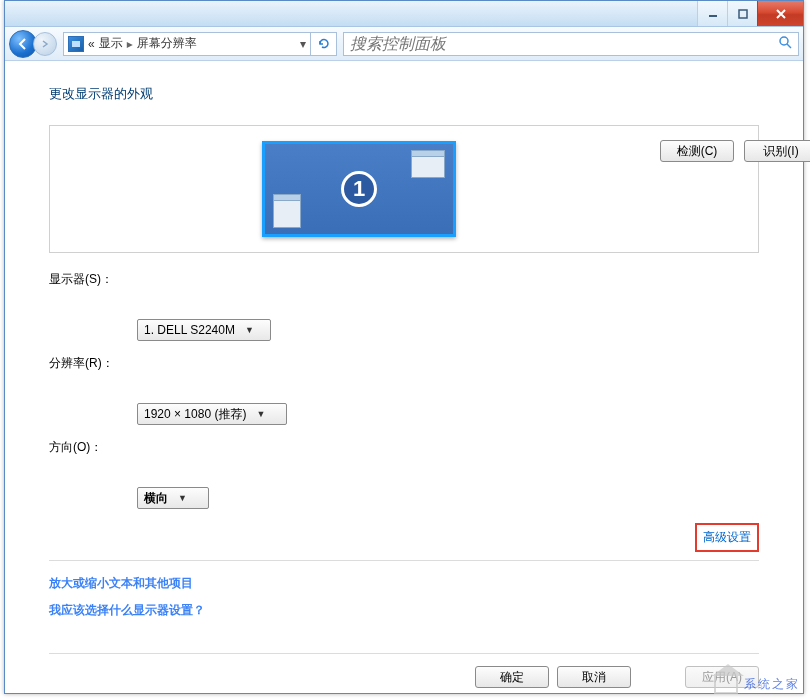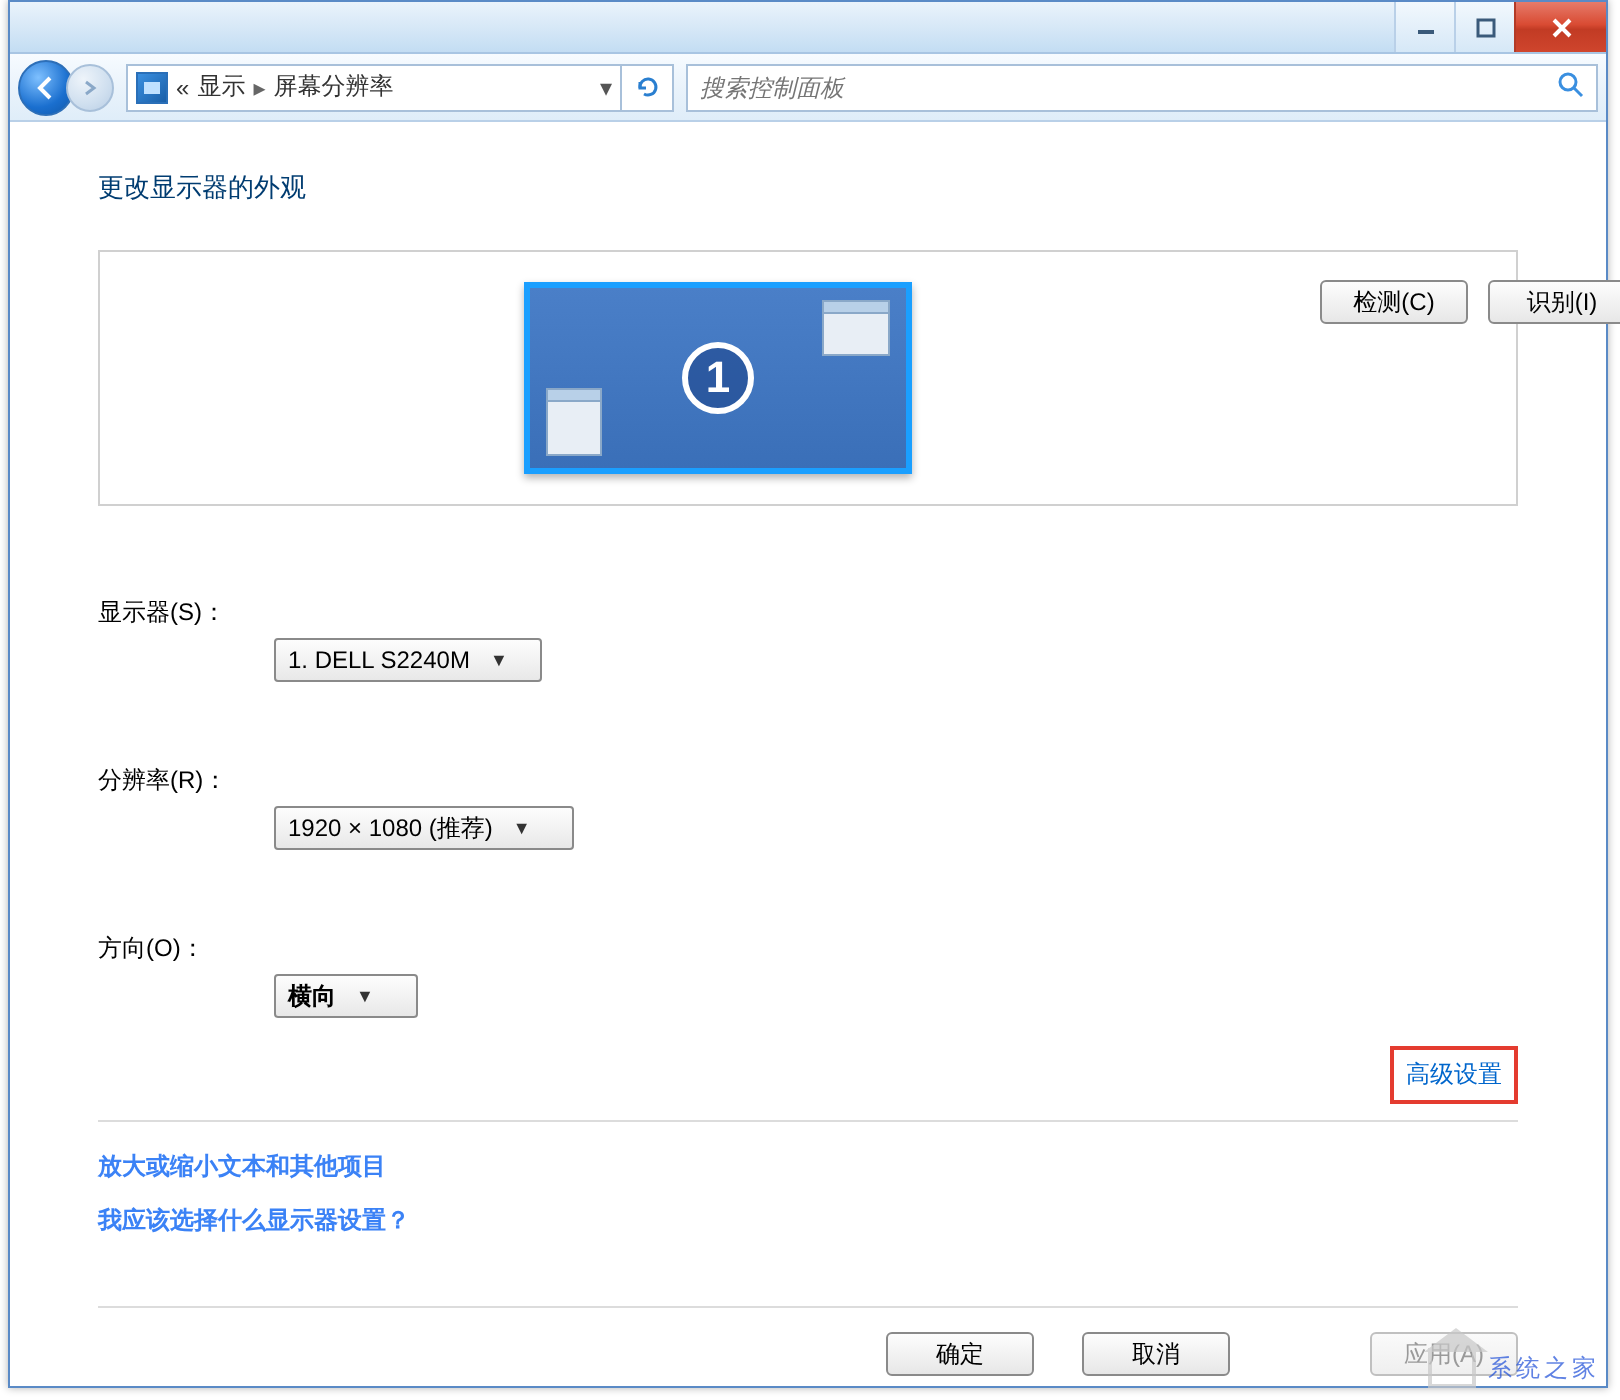--- a/index.html
+++ b/index.html
@@ -103,21 +103,21 @@
     height: 24px;
     border: 1px solid #a8c0da;
     background: #fff;
     display: flex;
     align-items: center;
     padding: 0 6px;
   }
   .search input {
     border: none; outline: none;
     flex: 1;
-    font-size: 12px;
+    font-size: 16px;
     color: #888;
     font-style: italic;
     background: transparent;
   }
   .search .mag { color:#3a7fcf; margin-left:4px; }
   
   .content {
     padding: 24px 44px 10px 44px;
   }
 
@@ -180,21 +180,20 @@
     border:1px solid #8a8a8a;
     border-radius:3px;
     display:inline-flex;
     align-items:center;
     justify-content:center;
     cursor:default;
   }
   .btn.disabled { color:#9a9a9a; border-color:#c0c0c0; background:linear-gradient(to bottom,#fafafa,#efefef);margin-left:46px;}
   .form-row {
     display:flex;
-    align-items:center;
     margin-bottom:14px;
     font-size:12px;
   }
   .form-row .lbl { width:88px; }
   .combo {
     height:22px;
     border:1px solid #8a8a8a;
     background:linear-gradient(to bottom,#fdfdfd,#e8e8e8);
     display:inline-flex;
     align-items:center;
@@ -217,21 +216,21 @@
     font-size:12px;
     padding:4px 6px;
     border:2px solid #e43b2f;
     cursor:pointer;
   }
   .hr { border:none; border-top:1px solid #dcdcdc; margin:8px 0 14px 0; }
   .link { color:#3b82f6; font-size:12px; display:block; margin-bottom:10px; cursor:pointer;font-weight:bold; }
   .footer {
     display:flex;
     justify-content:flex-end;
-    gap:24px;
+    gap:8px;
     border-top:1px solid #dcdcdc;
     padding-top:12px;
     margin-top:34px;
   }
   .heading-main { color:#003c71; font-size:13px; margin-bottom:22px; }
   .watermark {
     position:absolute;
     right:10px; bottom:6px;
     color:#1d4ed8;
     font-size:12px;

